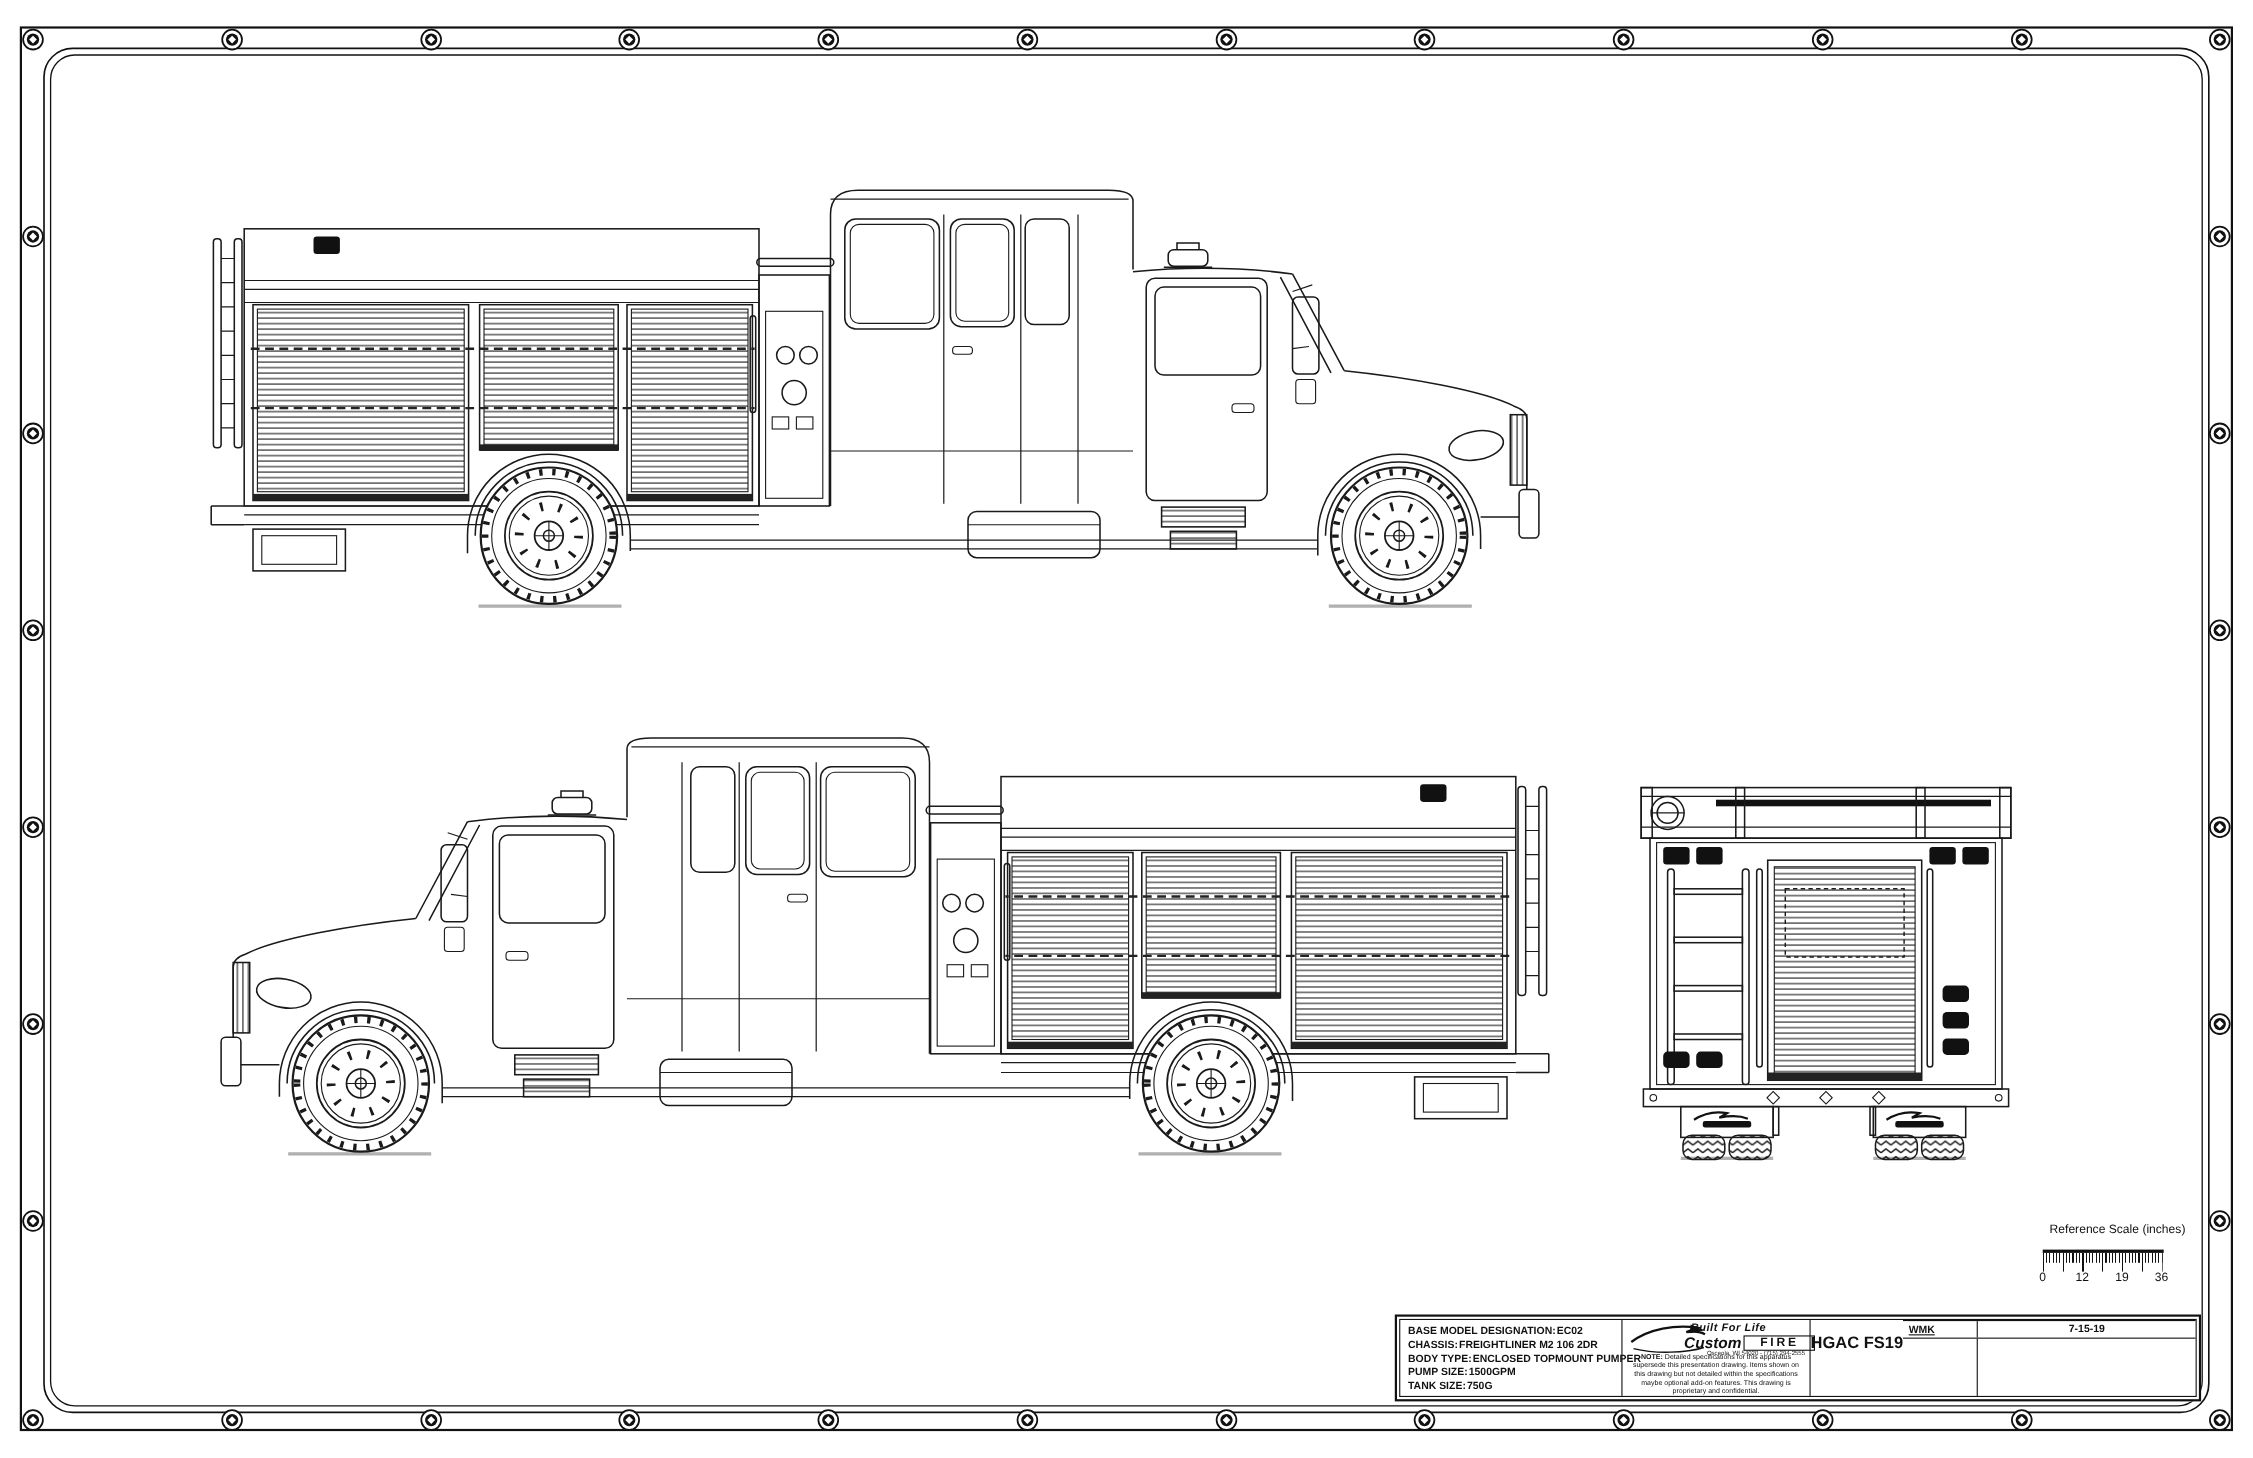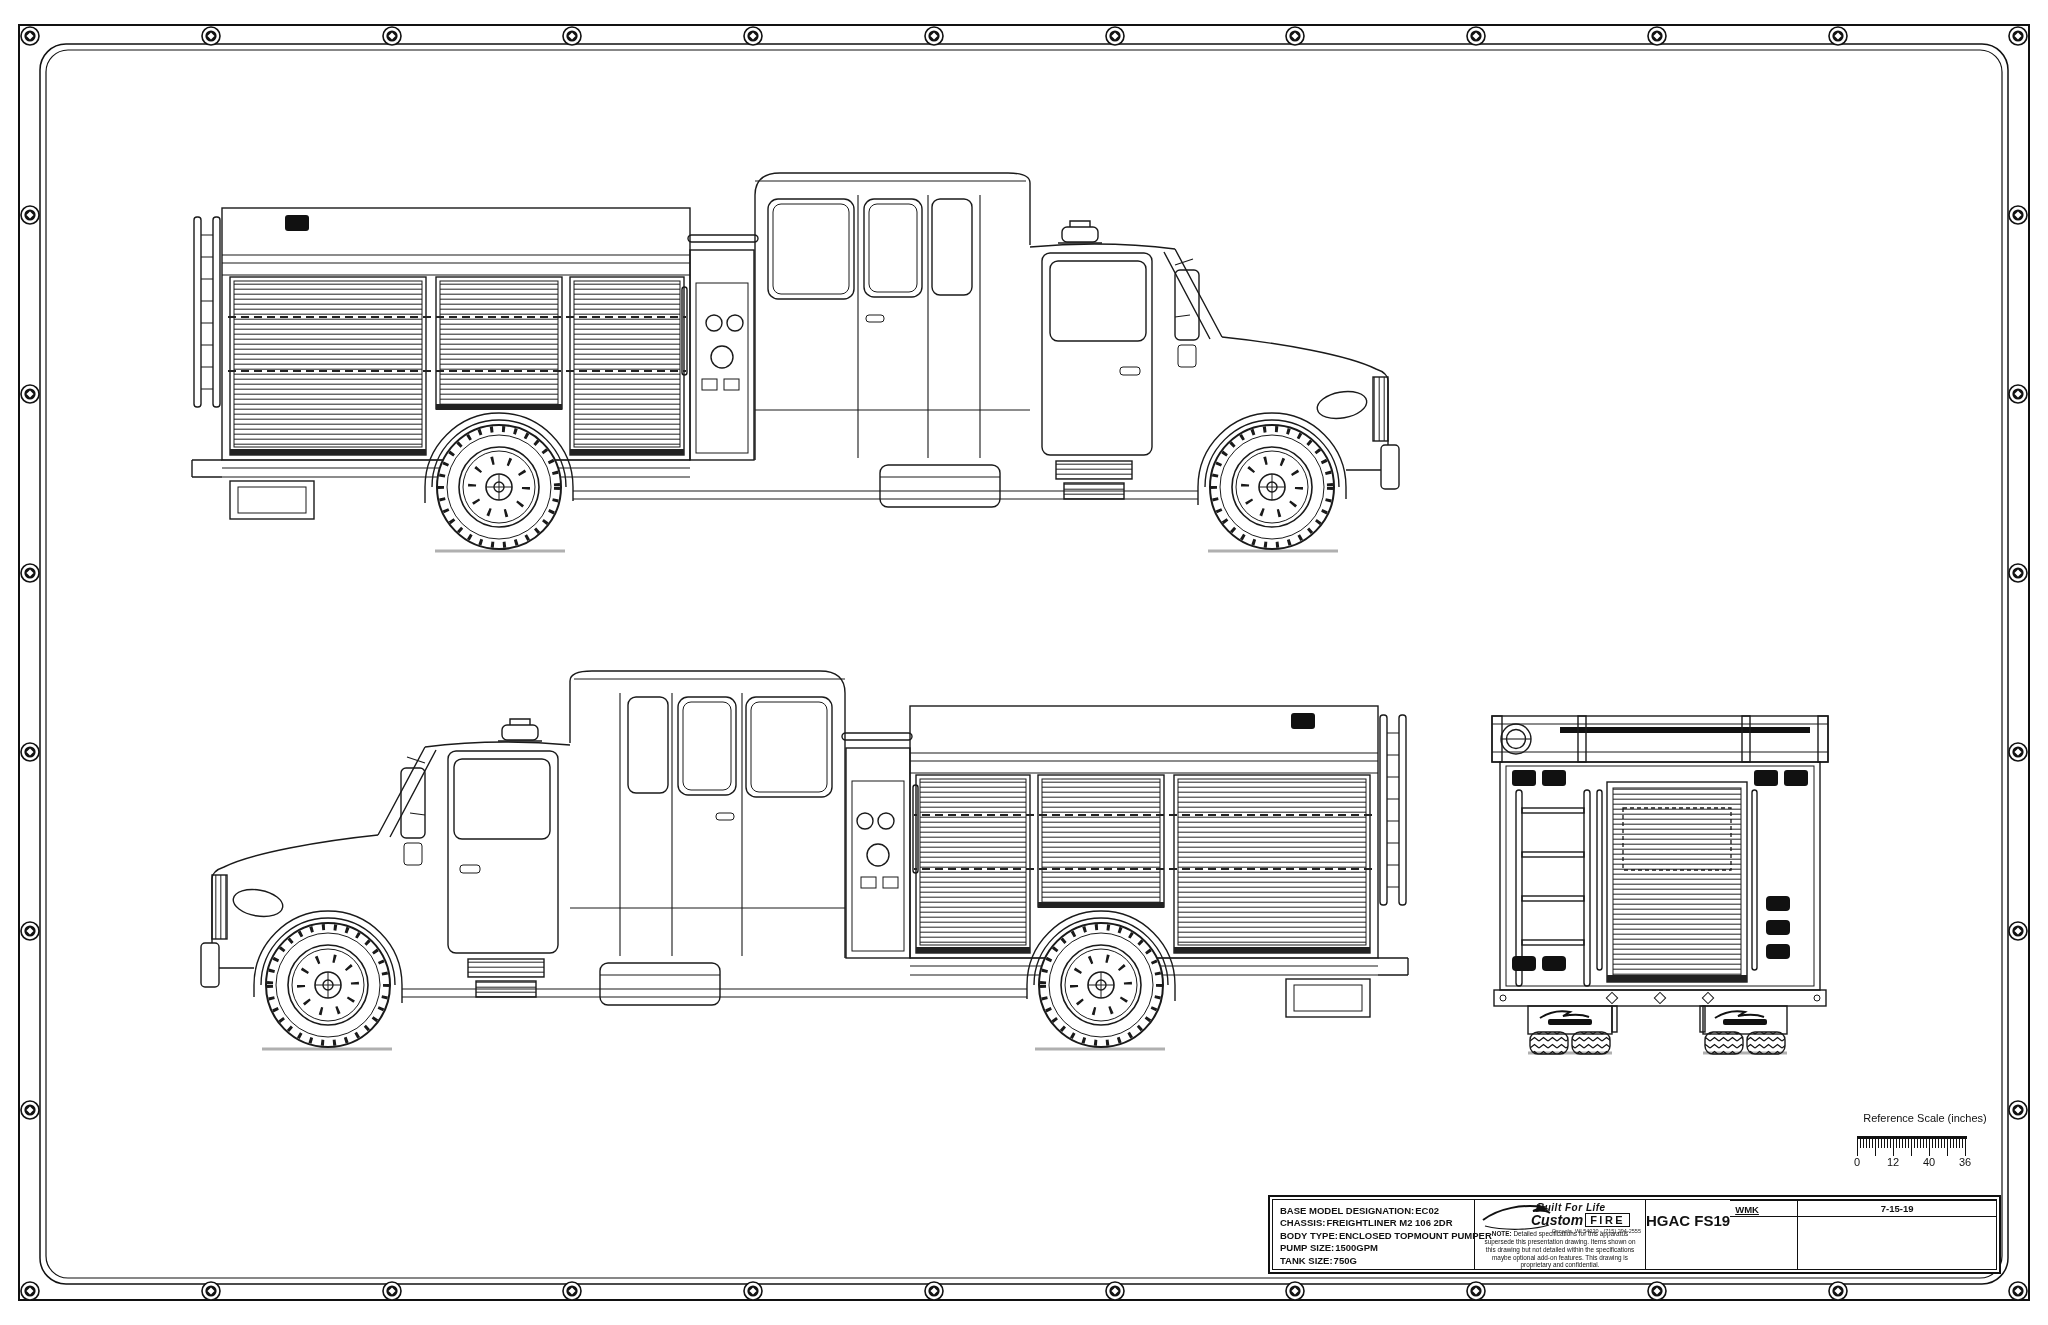--- a/index.html
+++ b/index.html
@@ -26,21 +26,21 @@
          font-weight:bold;font-size:9.5px;box-sizing:border-box;}
   .tb-specs{width:201px;padding:5px 0 0 7px;line-height:12.4px;white-space:nowrap;box-sizing:border-box;}
   .spec-row .v{margin-left:1px;}
   .tb-mid{width:172px;border-left:1.2px solid #111;border-right:1.2px solid #111;
           display:flex;flex-direction:column;box-sizing:border-box;}
   .tb-logo{height:37px;position:relative;}
   .logo-swoosh{position:absolute;left:6px;top:2px;}
   .tagline{position:absolute;left:62px;top:2px;font-style:italic;font-size:10px;letter-spacing:.5px;}
   .brand{position:absolute;left:56px;top:12px;white-space:nowrap;}
   .brand .custom{font-style:italic;font-weight:900;font-size:14px;}
-  .brand .fire{display:inline-block;border:1.6px solid #111;padding:0 4px;margin-left:2px;
+  .brand .fire{display:inline-block;border:1.6px solid #111;padding:0 14px;margin-left:2px;
                font-weight:900;font-size:11px;letter-spacing:2.5px;vertical-align:1px;text-align:right;}
   .address{position:absolute;right:4px;top:28px;font-weight:400;font-size:5.5px;color:#222;}
   .tb-note{flex:1;font-weight:400;font-size:6.4px;line-height:7.7px;text-align:center;
            padding:2px 4px 0 4px;}
   .tb-note b{font-size:6.4px;}
   .tb-right{flex:1;display:flex;flex-direction:row;box-sizing:border-box;}
   .tb-sheet{height:41px;display:flex;align-items:center;justify-content:center;font-size:15px;}
   .tb-rows{border-top:1.2px solid #111;flex:1;display:flex;flex-direction:column;}
   .tb-row{display:flex;box-sizing:border-box;}
   .tb-row.r1{height:16px;border-bottom:1.2px solid #111;}
@@ -301,21 +301,21 @@
       <rect x="1747" y="1032" width="38" height="22" rx="8" fill="url(#tread)"></rect>
     </g>
   </g>
 </svg>
 
 <div class="refscale">
   <div class="refscale-title">Reference Scale (inches)</div>
   <div class="ruler"></div>
   <span class="rlabel rl0">0</span>
   <span class="rlabel rl1">12</span>
-  <span class="rlabel rl2">40</span>
+  <span class="rlabel rl2">19</span>
   <span class="rlabel rl3">36</span>
 </div>
 
 <div class="tblock">
   <div class="tb-in">
     <div class="tb-specs">
       <div class="spec-row"><span>BASE MODEL DESIGNATION:</span><span class="v">EC02</span></div>
       <div class="spec-row"><span>CHASSIS:</span><span class="v">FREIGHTLINER M2 106 2DR</span></div>
       <div class="spec-row"><span>BODY TYPE:</span><span class="v">ENCLOSED TOPMOUNT PUMPER</span></div>
       <div class="spec-row"><span>PUMP SIZE:</span><span class="v">1500GPM</span></div>

